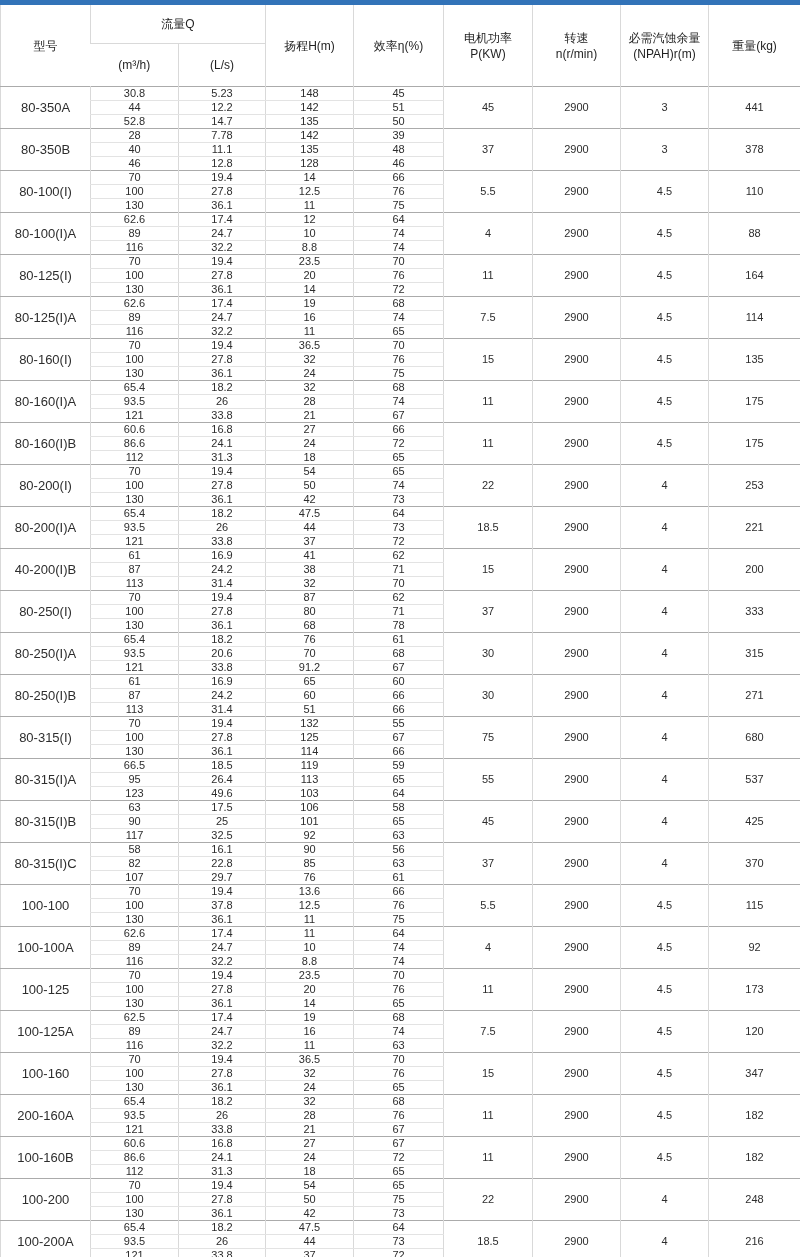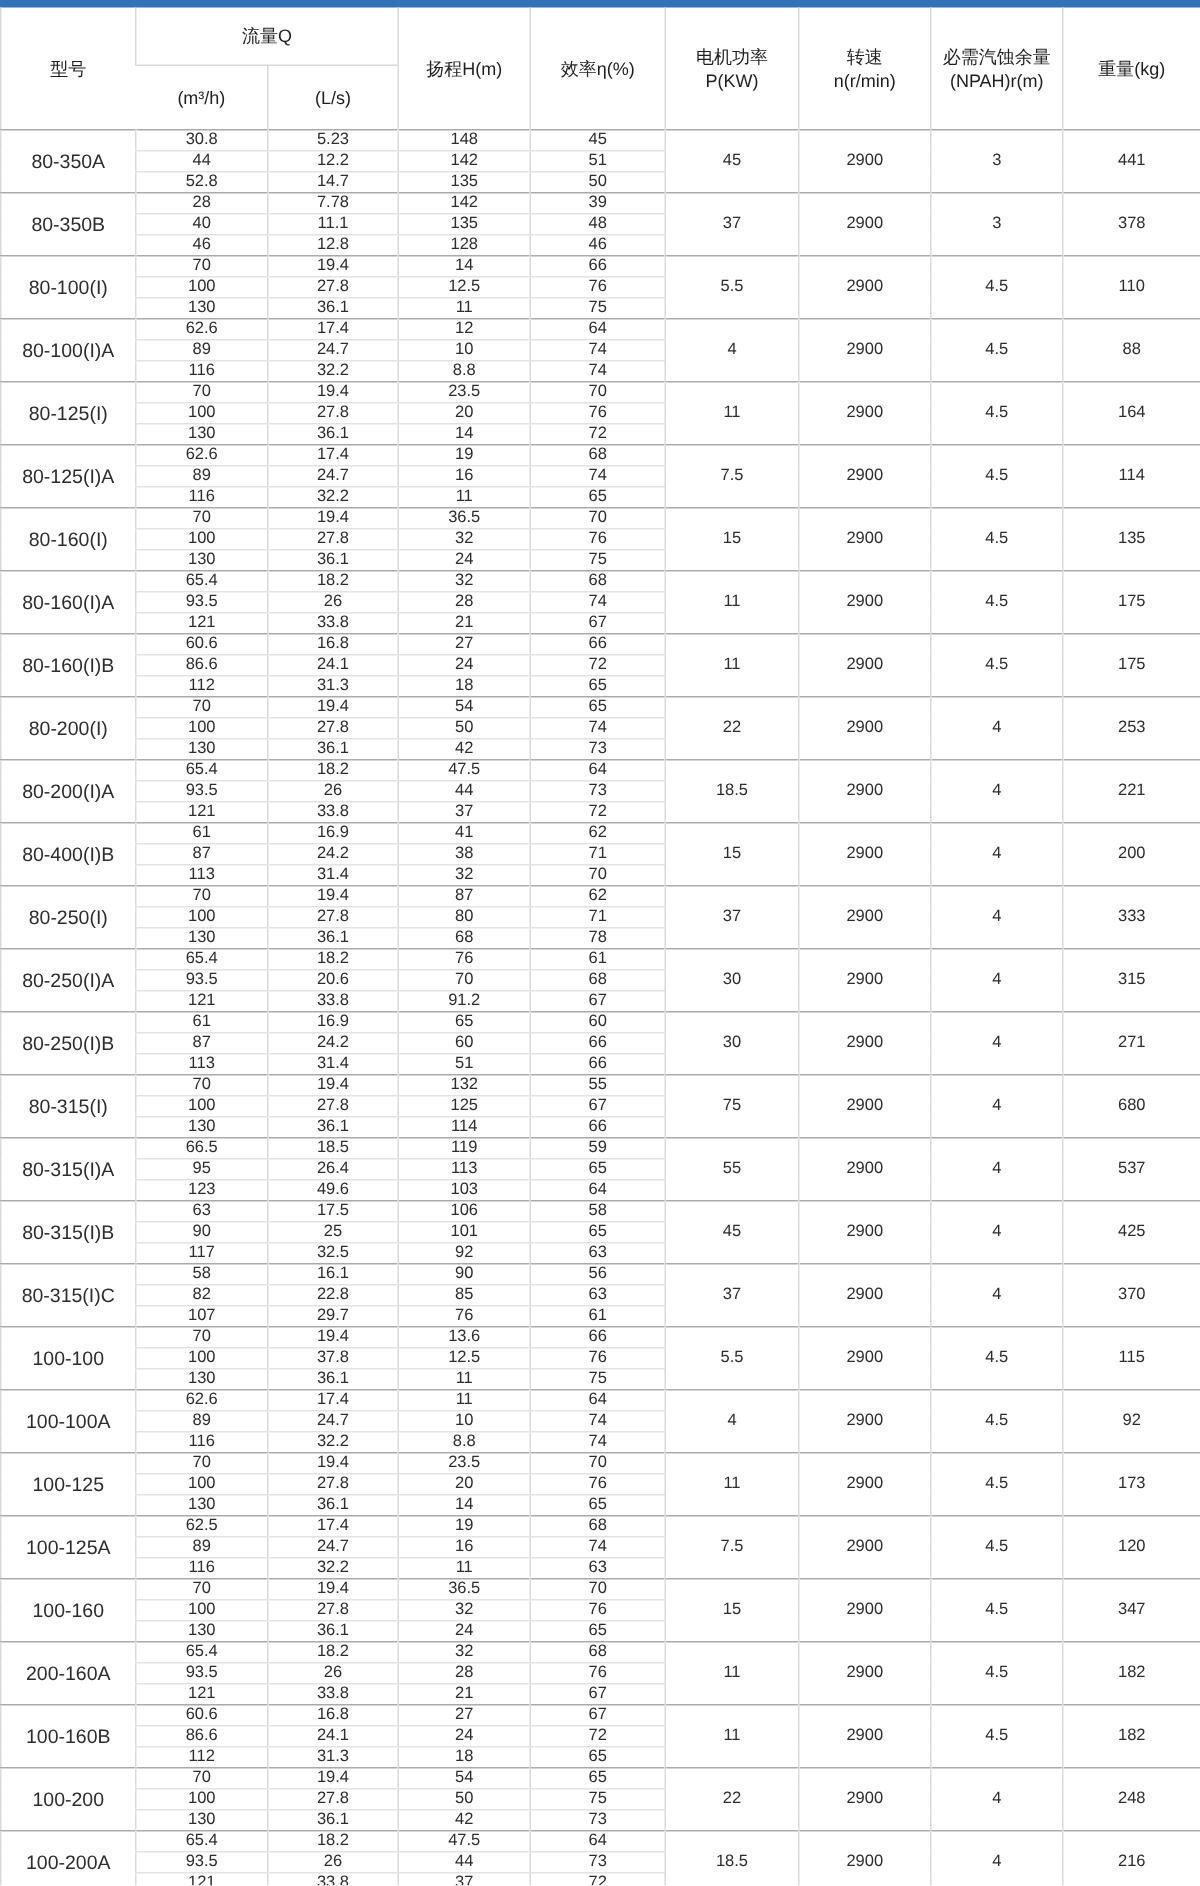--- a/index.html
+++ b/index.html
@@ -342,21 +342,21 @@
         </tr>
         <tr>
           <td class="val">121</td>
           <td class="val">33.8</td>
           <td class="val">37</td>
           <td class="val">72</td>
         </tr>
       </tbody>
       <tbody class="block">
         <tr>
-          <td rowspan="3" class="model">80-400(I)B</td>
+          <td rowspan="3" class="model">40-200(I)B</td>
           <td class="val">61</td>
           <td class="val">16.9</td>
           <td class="val">41</td>
           <td class="val">62</td>
           <td rowspan="3" class="merged">15</td>
           <td rowspan="3" class="merged">2900</td>
           <td rowspan="3" class="merged">4</td>
           <td rowspan="3" class="merged">200</td>
         </tr>
         <tr>

